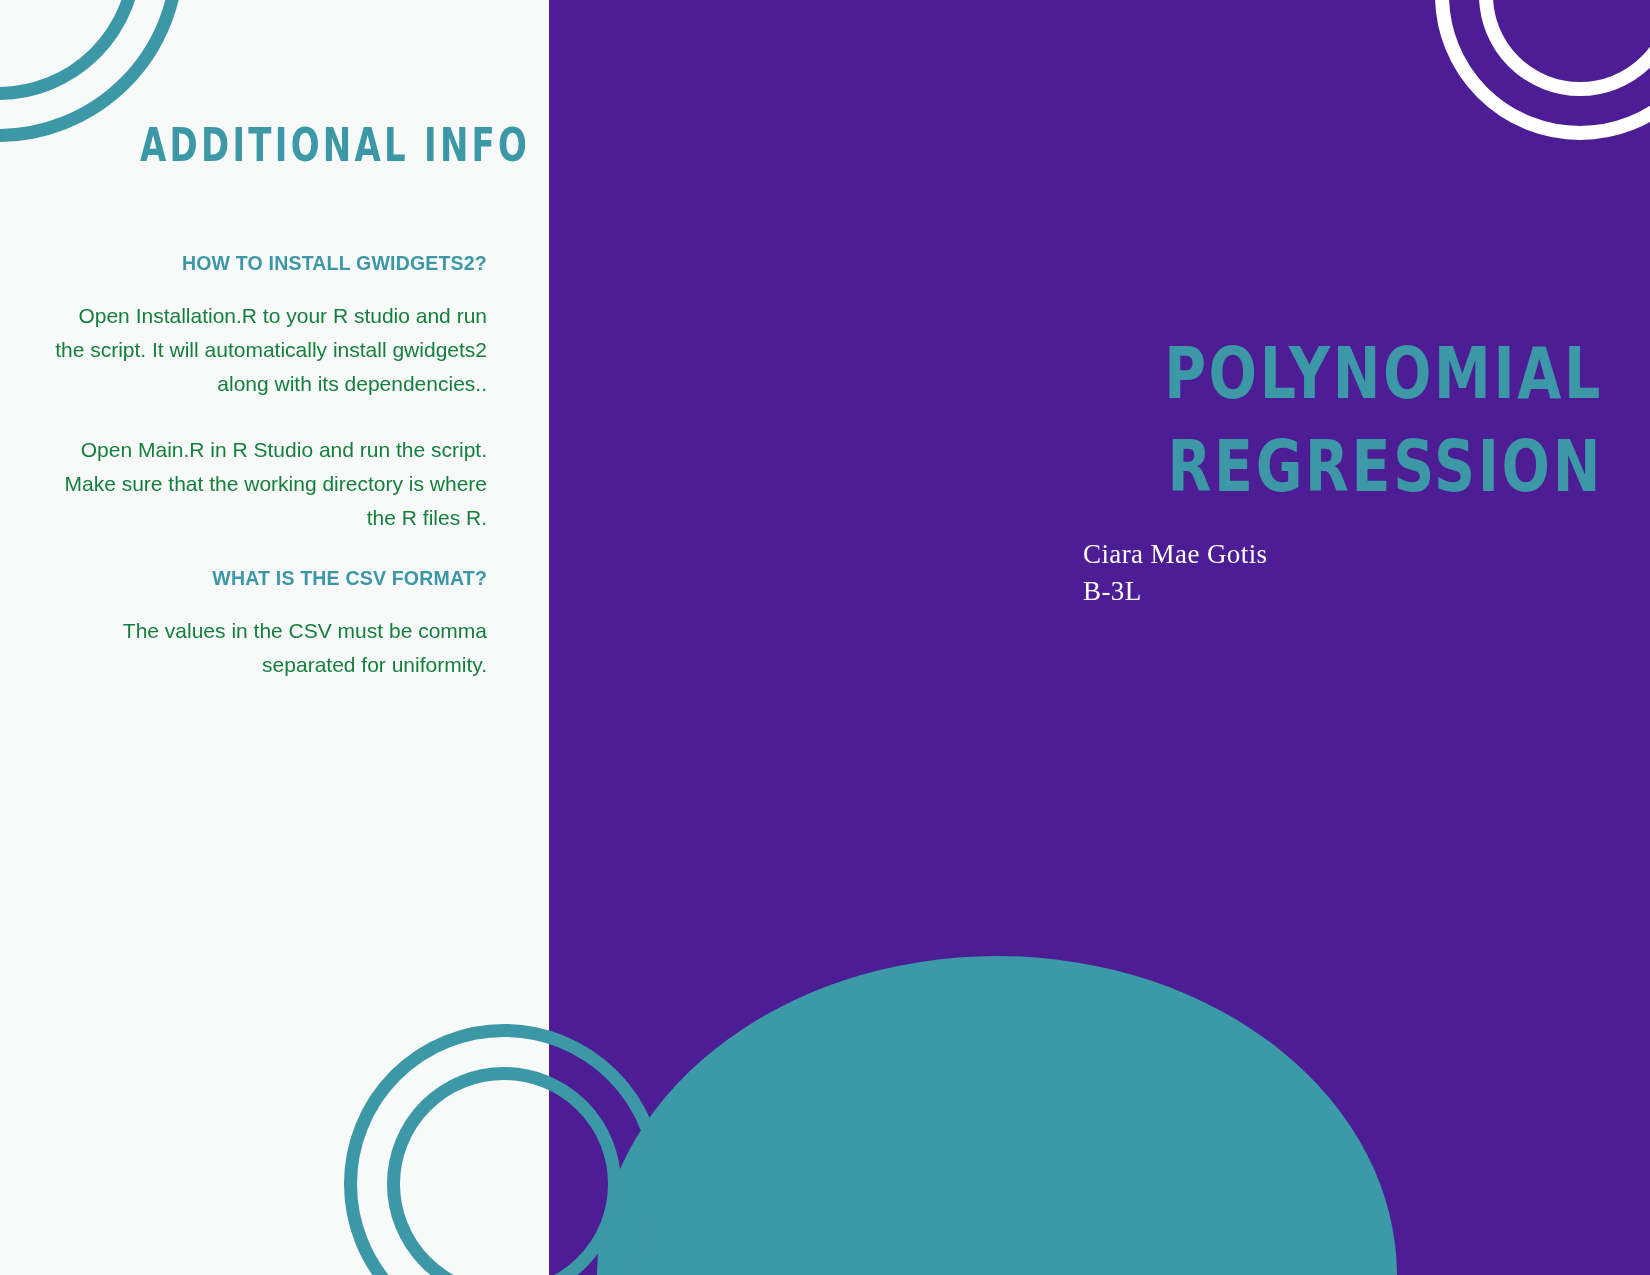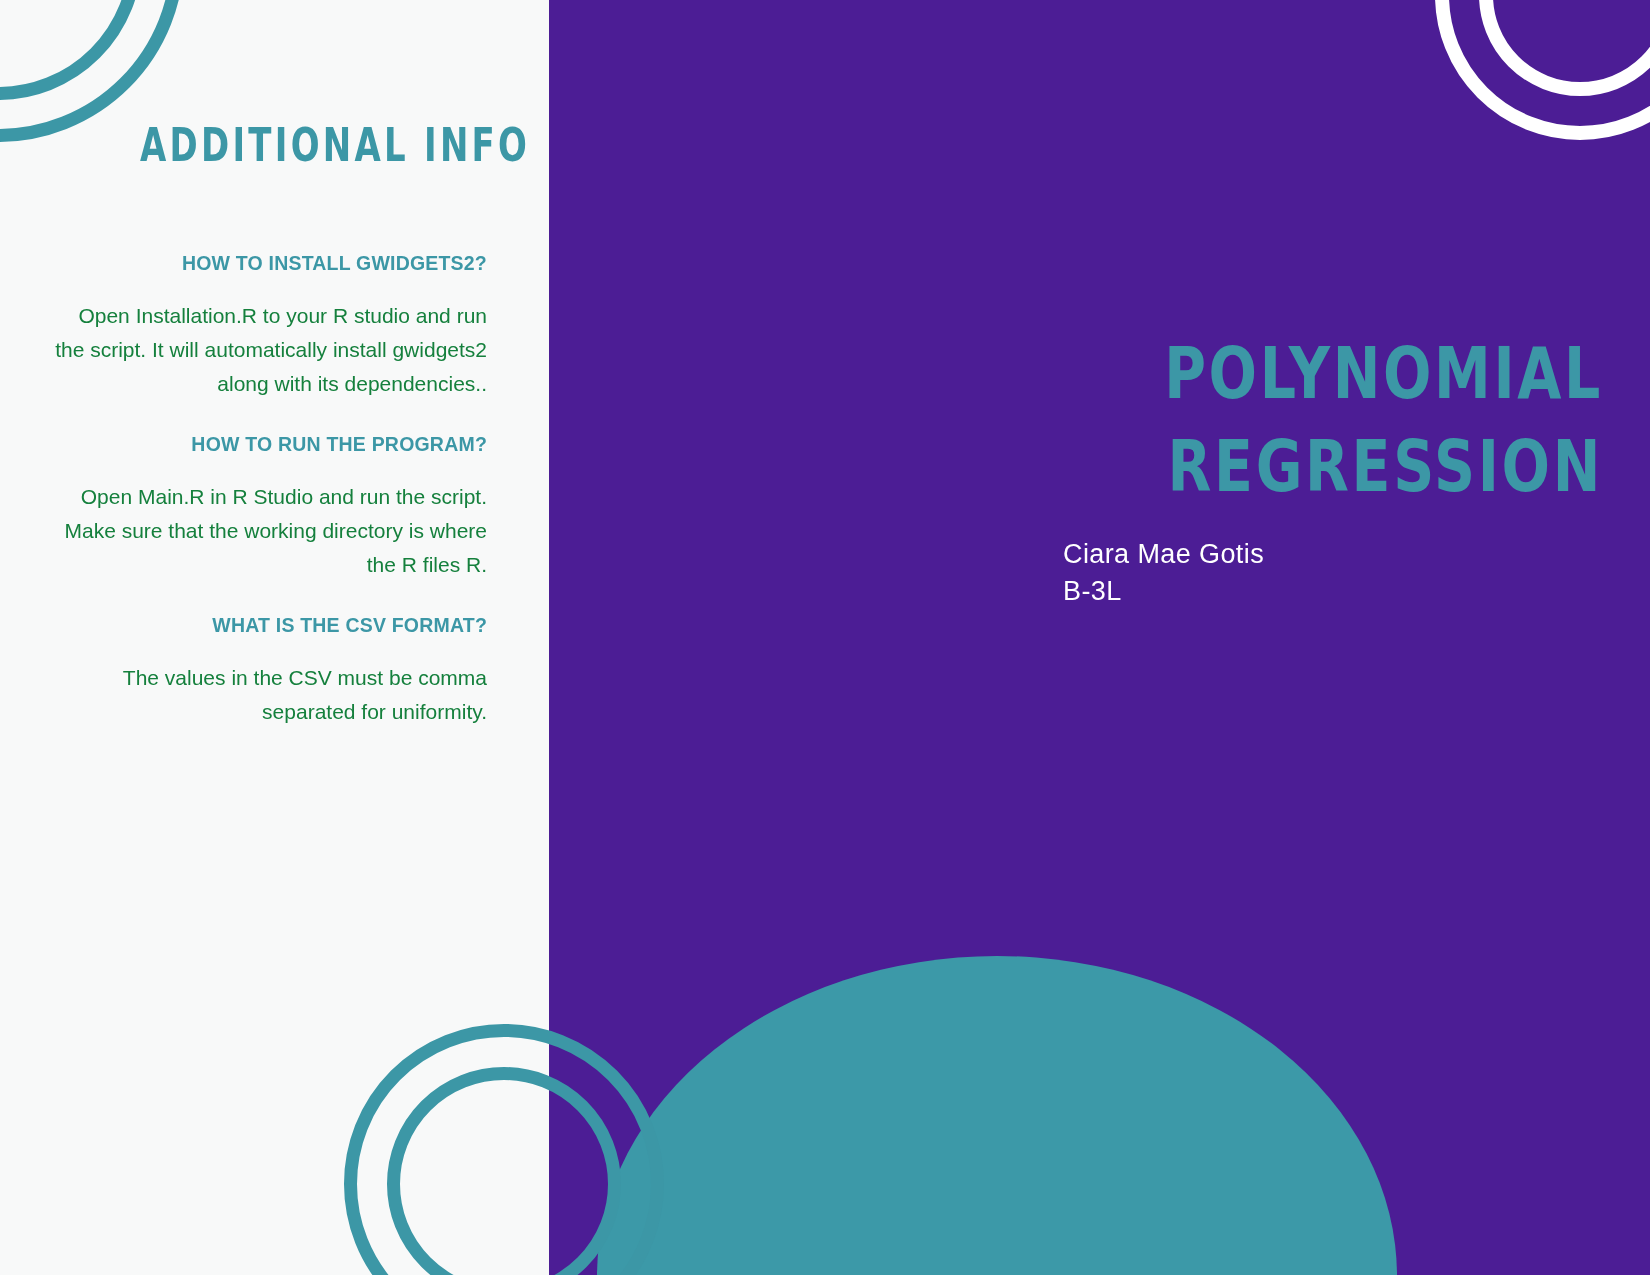--- a/index.html
+++ b/index.html
@@ -63,23 +63,24 @@
   
   .doc-title{
     position:absolute;left:534px;top:327px;width:520px;
     font-family:"DejaVu Sans Condensed","Liberation Sans Narrow","Liberation Sans",sans-serif;
     font-weight:bold;font-size:72px;line-height:93px;letter-spacing:3px;
     color:#3c97a6;text-align:right;
     transform:scaleX(0.88);transform-origin:right center;
     z-index:5;
   }
   .author{
-    position:absolute;left:514px;top:536px;
+    position:absolute;left:534px;top:536px;
     font-size:27px;line-height:37px;color:#ffffff;font-weight:400;letter-spacing:.4px;
     z-index:5;
+    font-family:Liberation Serif, serif;
   }
 </style>
 </head>
 <body>
 
 <div id="page">
 
   <div class="right-panel">
 
     <div class="ring tr-ring-outer"></div>
@@ -101,21 +102,20 @@
 
   <div class="left-panel">
     <div class="ring tl-ring-outer"></div>
     <div class="ring tl-ring-inner"></div>
 
     <div class="section-title">ADDITIONAL INFO</div>
 
     <div class="content">
       <p class="q">HOW TO INSTALL GWIDGETS2?</p>
       <p class="a">Open Installation.R to your R studio and run the script. It will automatically install gwidgets2 along with its dependencies..</p>
-      <p class="q">HOW TO RUN THE PROGRAM?</p>
       <p class="a">Open Main.R in R Studio and run the script. Make sure that the working directory is where the R files R.</p>
       <p class="q">WHAT IS THE CSV FORMAT?</p>
       <p class="a">The values in the CSV must be comma separated for uniformity.</p>
     </div>
   </div>
 
   <div class="ring bl-ring-outer"></div>
   <div class="ring bl-ring-inner"></div>
 
 </div>

